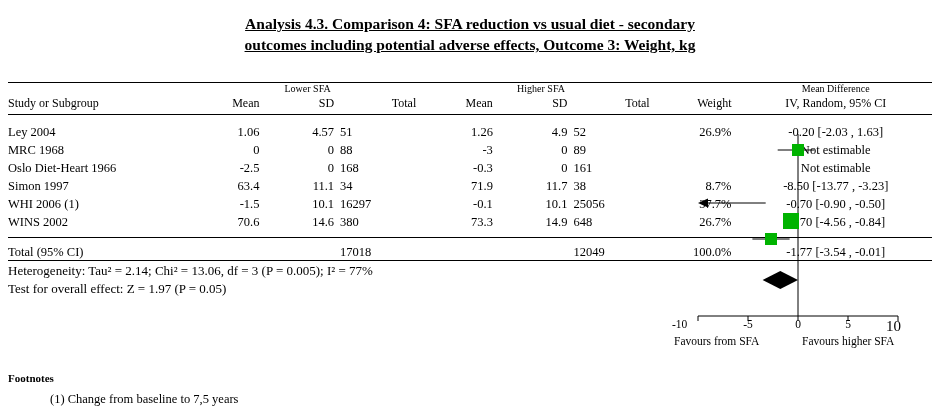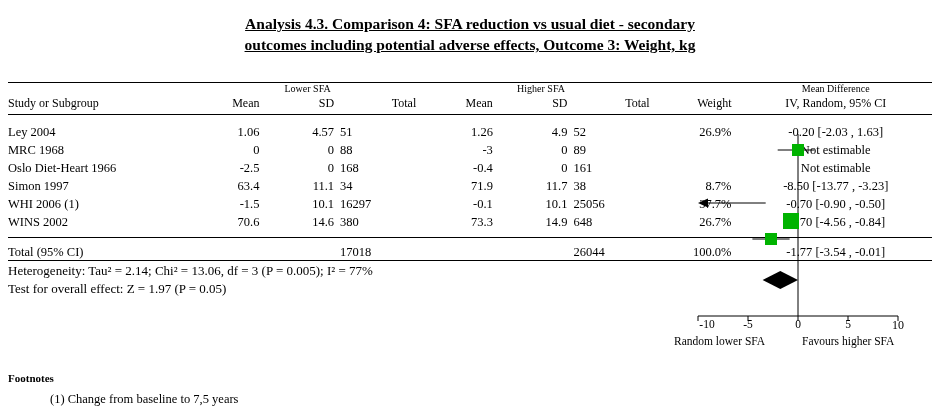--- a/index.html
+++ b/index.html
@@ -206,21 +206,21 @@
       <td class="c-tot">89</td>
       <td class="c-weight"></td>
       <td class="c-md">Not estimable</td>
     </tr>
 
     <tr class="data-row">
       <td class="c-study">Oslo Diet-Heart 1966</td>
       <td class="c-num">-2.5</td>
       <td class="c-num">0</td>
       <td class="c-tot">168</td>
-      <td class="c-num">-0.4</td>
+      <td class="c-num">-0.3</td>
       <td class="c-num">0</td>
       <td class="c-tot">161</td>
       <td class="c-weight"></td>
       <td class="c-md">Not estimable</td>
     </tr>
 
     <tr class="data-row">
       <td class="c-study">Simon 1997</td>
       <td class="c-num">63.4</td>
       <td class="c-num">11.1</td>
@@ -263,21 +263,21 @@
           <td colspan="9"></td>
         </tr>
 
     <tr class="total-row">
       <td class="c-study">Total (95% CI)</td>
       <td class="c-num"></td>
       <td class="c-num"></td>
       <td class="c-tot">17018</td>
       <td class="c-num"></td>
       <td class="c-num"></td>
-      <td class="c-tot">26044</td>
+      <td class="c-tot">12049</td>
       <td class="c-weight">100.0%</td>
       <td class="c-md">-1.77 [-3.54 , -0.01]</td>
     </tr>
 
     <tr class="rule-bot">
           <td colspan="9"></td>
         </tr>
 
     <tr>
       <td class="stats-line" colspan="9">
@@ -312,26 +312,26 @@
       <polygon points="90.6,152 108.3,143 126,152 108.3,161" fill="#000000"></polygon>
 
       <line x1="26" y1="188" x2="226" y2="188" stroke="#000000" stroke-width="1"></line>
       <line x1="26" y1="188" x2="26" y2="193" stroke="#000000" stroke-width="1"></line>
       <line x1="76" y1="188" x2="76" y2="193" stroke="#000000" stroke-width="1"></line>
       <line x1="126" y1="188" x2="126" y2="193" stroke="#000000" stroke-width="1"></line>
       <line x1="176" y1="188" x2="176" y2="193" stroke="#000000" stroke-width="1"></line>
       <line x1="226" y1="188" x2="226" y2="193" stroke="#000000" stroke-width="1"></line>
     </svg>
 
-    <div style="position:absolute; left:23px; top:190px; width:24px; text-align:center; font-size:11.5px;">-10</div>
+    <div style="position:absolute; left:0; top:190px; width:24px; text-align:left; font-size:11.5px;">-10</div>
     <div style="position:absolute; left:64px; top:190px; width:24px; text-align:center; font-size:11.5px;">-5</div>
     <div style="position:absolute; left:114px; top:190px; width:24px; text-align:center; font-size:11.5px;">0</div>
     <div style="position:absolute; left:164px; top:190px; width:24px; text-align:center; font-size:11.5px;">5</div>
-    <div style="position:absolute; left:214px; top:190px; width:24px; text-align:center; font-size:12px;">10</div>
-
-    <div class="axis-label-left" style="left:2px; top:207px;">Random lower SFA</div>
+    <div style="position:absolute; left:214px; top:190px; width:24px; font-size:15px;">10</div>
+
+    <div class="axis-label-left" style="left:2px; top:207px;">Favours from SFA</div>
     <div class="axis-label-right" style="left:130px; top:207px;">Favours higher SFA</div>
   </div>
 
   <div class="footnotes-title">Footnotes</div>
   <div class="footnote-item">(1) Change from baseline to 7,5 years</div>
 
 </div>
 
 </body></html>

